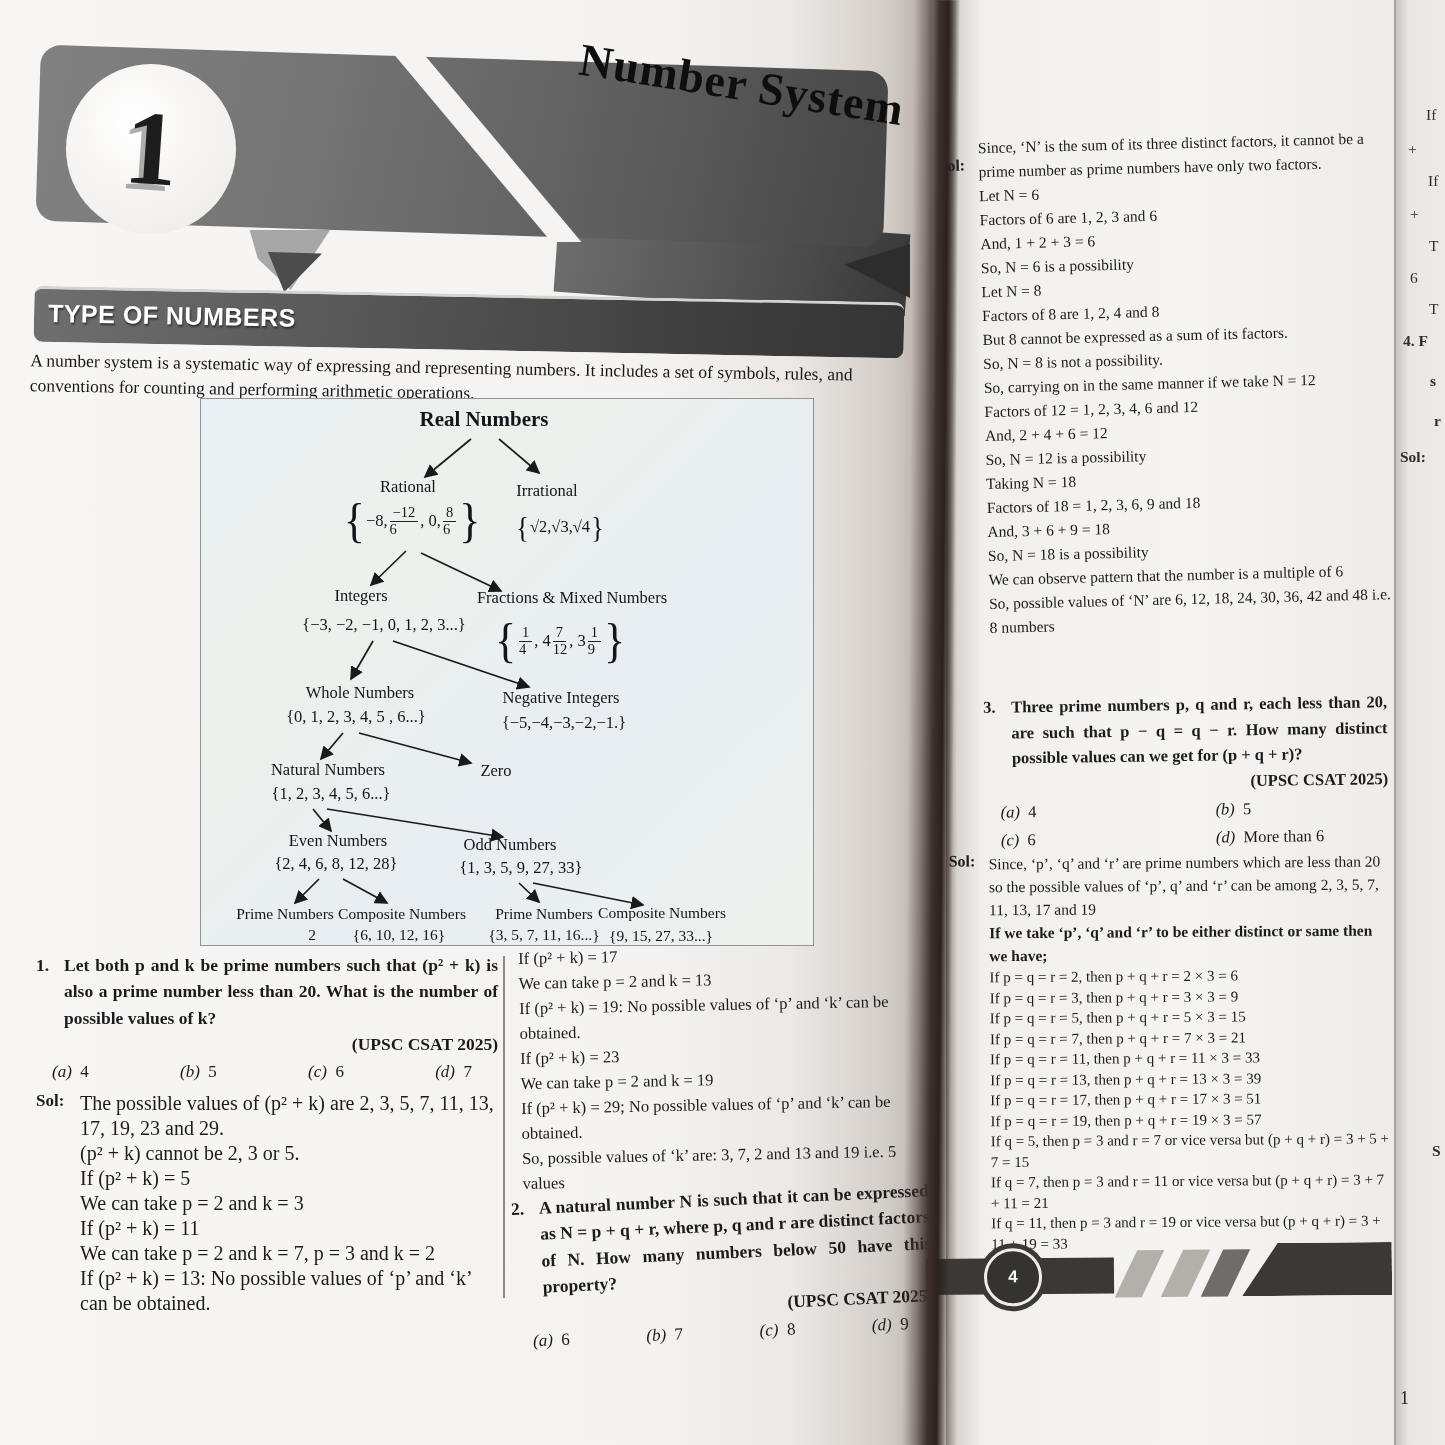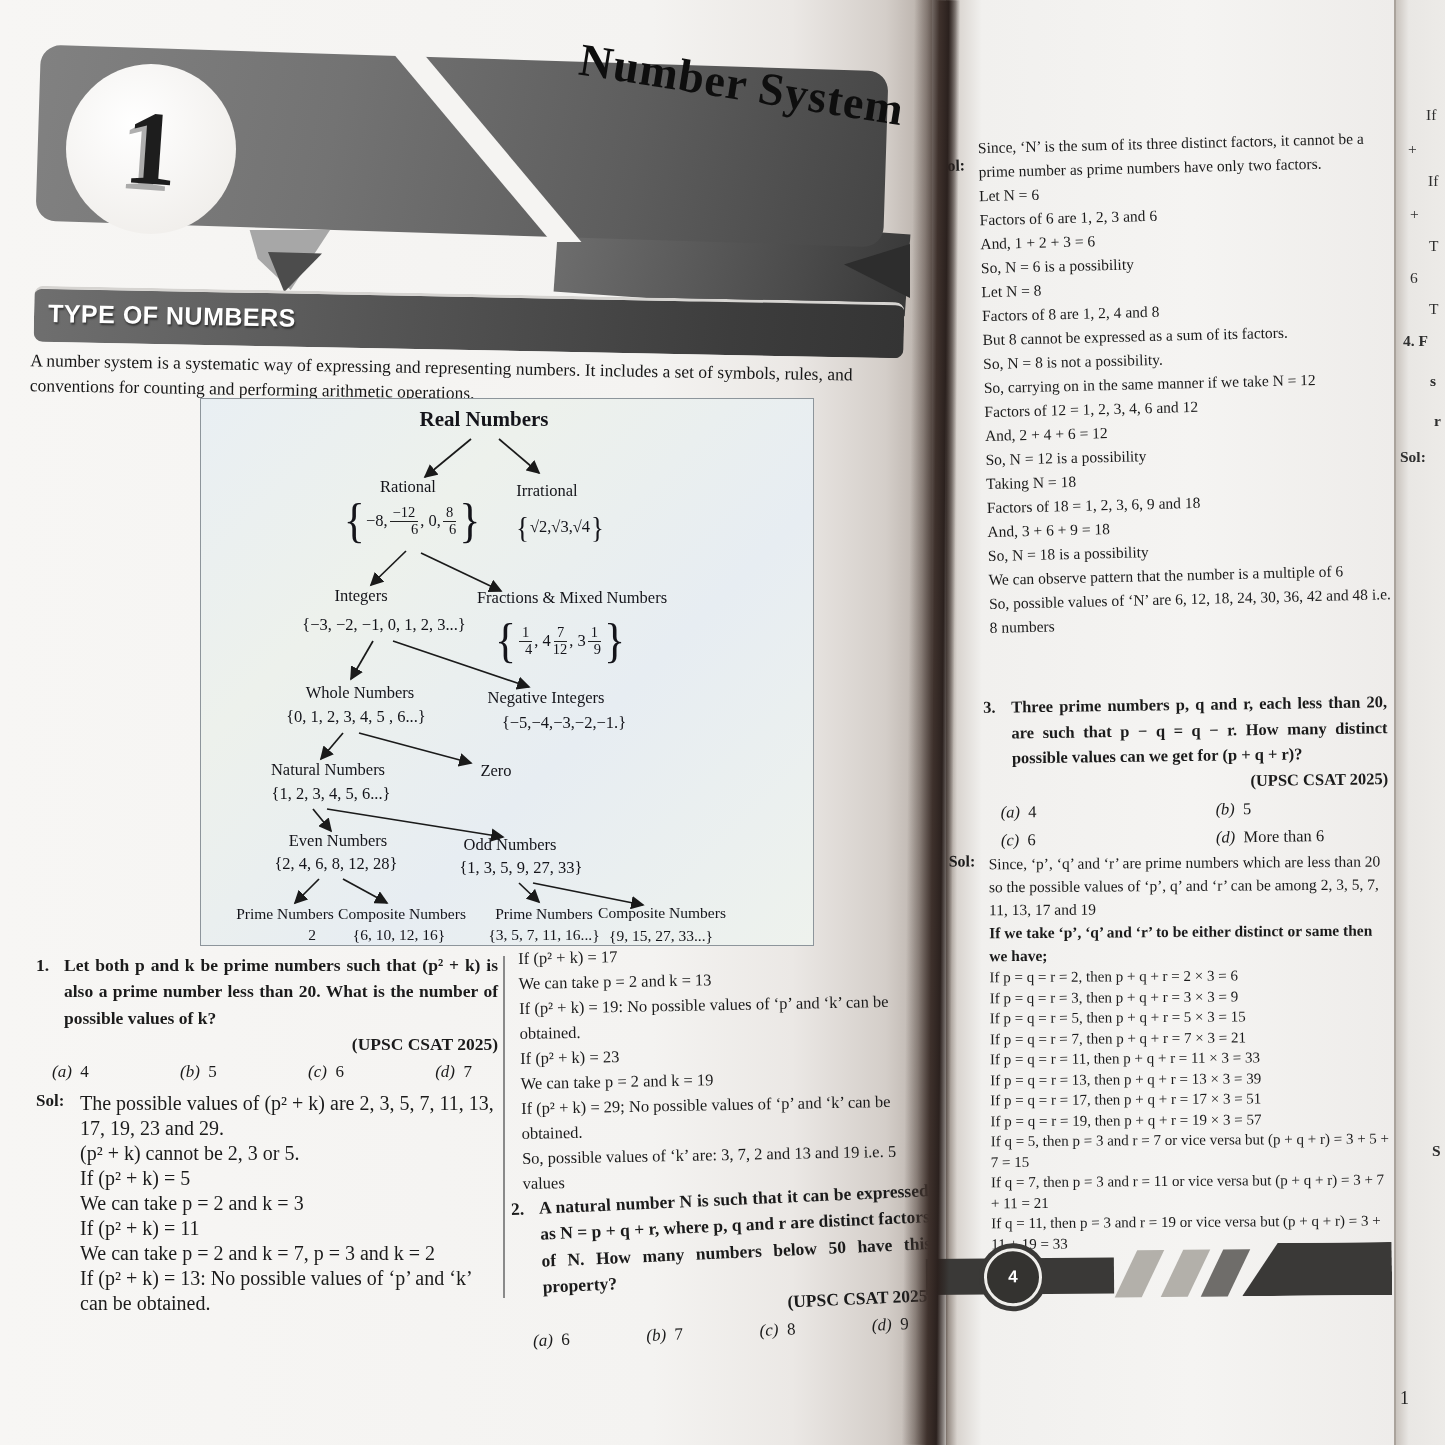--- a/index.html
+++ b/index.html
@@ -54,21 +54,21 @@
   
   #tree-box{position:absolute;left:200px;top:398px;width:614px;height:548px;z-index:2;
     border:1.6px solid #8d959b;box-sizing:border-box;
     background:linear-gradient(135deg,#e9eff3 0%,#edf1ec 30%,#e7edf2 62%,#eef2ed 100%);}
   #tree-box svg{position:absolute;left:0;top:0;}
   .tn{position:absolute;text-align:center;font-size:16.5px;line-height:1.2;color:#14141a;}
   .tn.b{font-weight:bold;font-size:21px;}
   .tset{position:absolute;display:flex;align-items:center;justify-content:center;
     font-size:16.5px;color:#14141a;white-space:nowrap;}
   .brace{font-weight:400;line-height:0.9;transform:scaleY(1.12);padding:0 1px;}.br30{font-size:27px}.br44{font-size:44px}
-  .frac{display:inline-flex;flex-direction:column;align-items:flex-end;line-height:1.1;
+  .frac{display:inline-flex;flex-direction:column;align-items:flex-start;line-height:1.1;
     font-size:14.5px;margin:0 2px;}
   .frac .fn{border-bottom:1.3px solid #222;padding:0 3px;}
   .small-row{font-size:15.5px}
 
   
   .qa-block{position:absolute;z-index:2;}
   .q-head{display:flex;font-weight:bold;font-size:17.5px;line-height:1.5;}
   .q-num{flex:none;width:28px;}
   .q-text{flex:1;text-align:justify;}
   .q-src{text-align:right;font-weight:bold;font-size:17.5px;margin-top:3px;}
@@ -207,21 +207,21 @@
         <span class="frac">
           <span class="fn">1</span>
           <span>9</span>
         </span>
         <span class="brace br44">}</span>
     </div>
 
     <div class="tn" style="left:89px;top:284px;width:140px">Whole Numbers</div>
     <div class="tn" style="left:55px;top:308px;width:200px">{0, 1, 2, 3, 4, 5 , 6...}</div>
 
-    <div class="tn" style="left:265px;top:289px;width:160px">Negative Integers</div>
+    <div class="tn" style="left:280px;top:289px;width:160px">Negative Integers</div>
     <div class="tn" style="left:283px;top:314px;width:160px">{−5,−4,−3,−2,−1.}</div>
 
     <div class="tn" style="left:47px;top:361px;width:160px">Natural Numbers</div>
     <div class="tn" style="left:50px;top:385px;width:160px">{1, 2, 3, 4, 5, 6...}</div>
 
     <div class="tn" style="left:265px;top:362px;width:60px">Zero</div>
 
     <div class="tn" style="left:67px;top:432px;width:140px">Even Numbers</div>
     <div class="tn" style="left:55px;top:455px;width:160px">{2, 4, 6, 8, 12, 28}</div>
 

